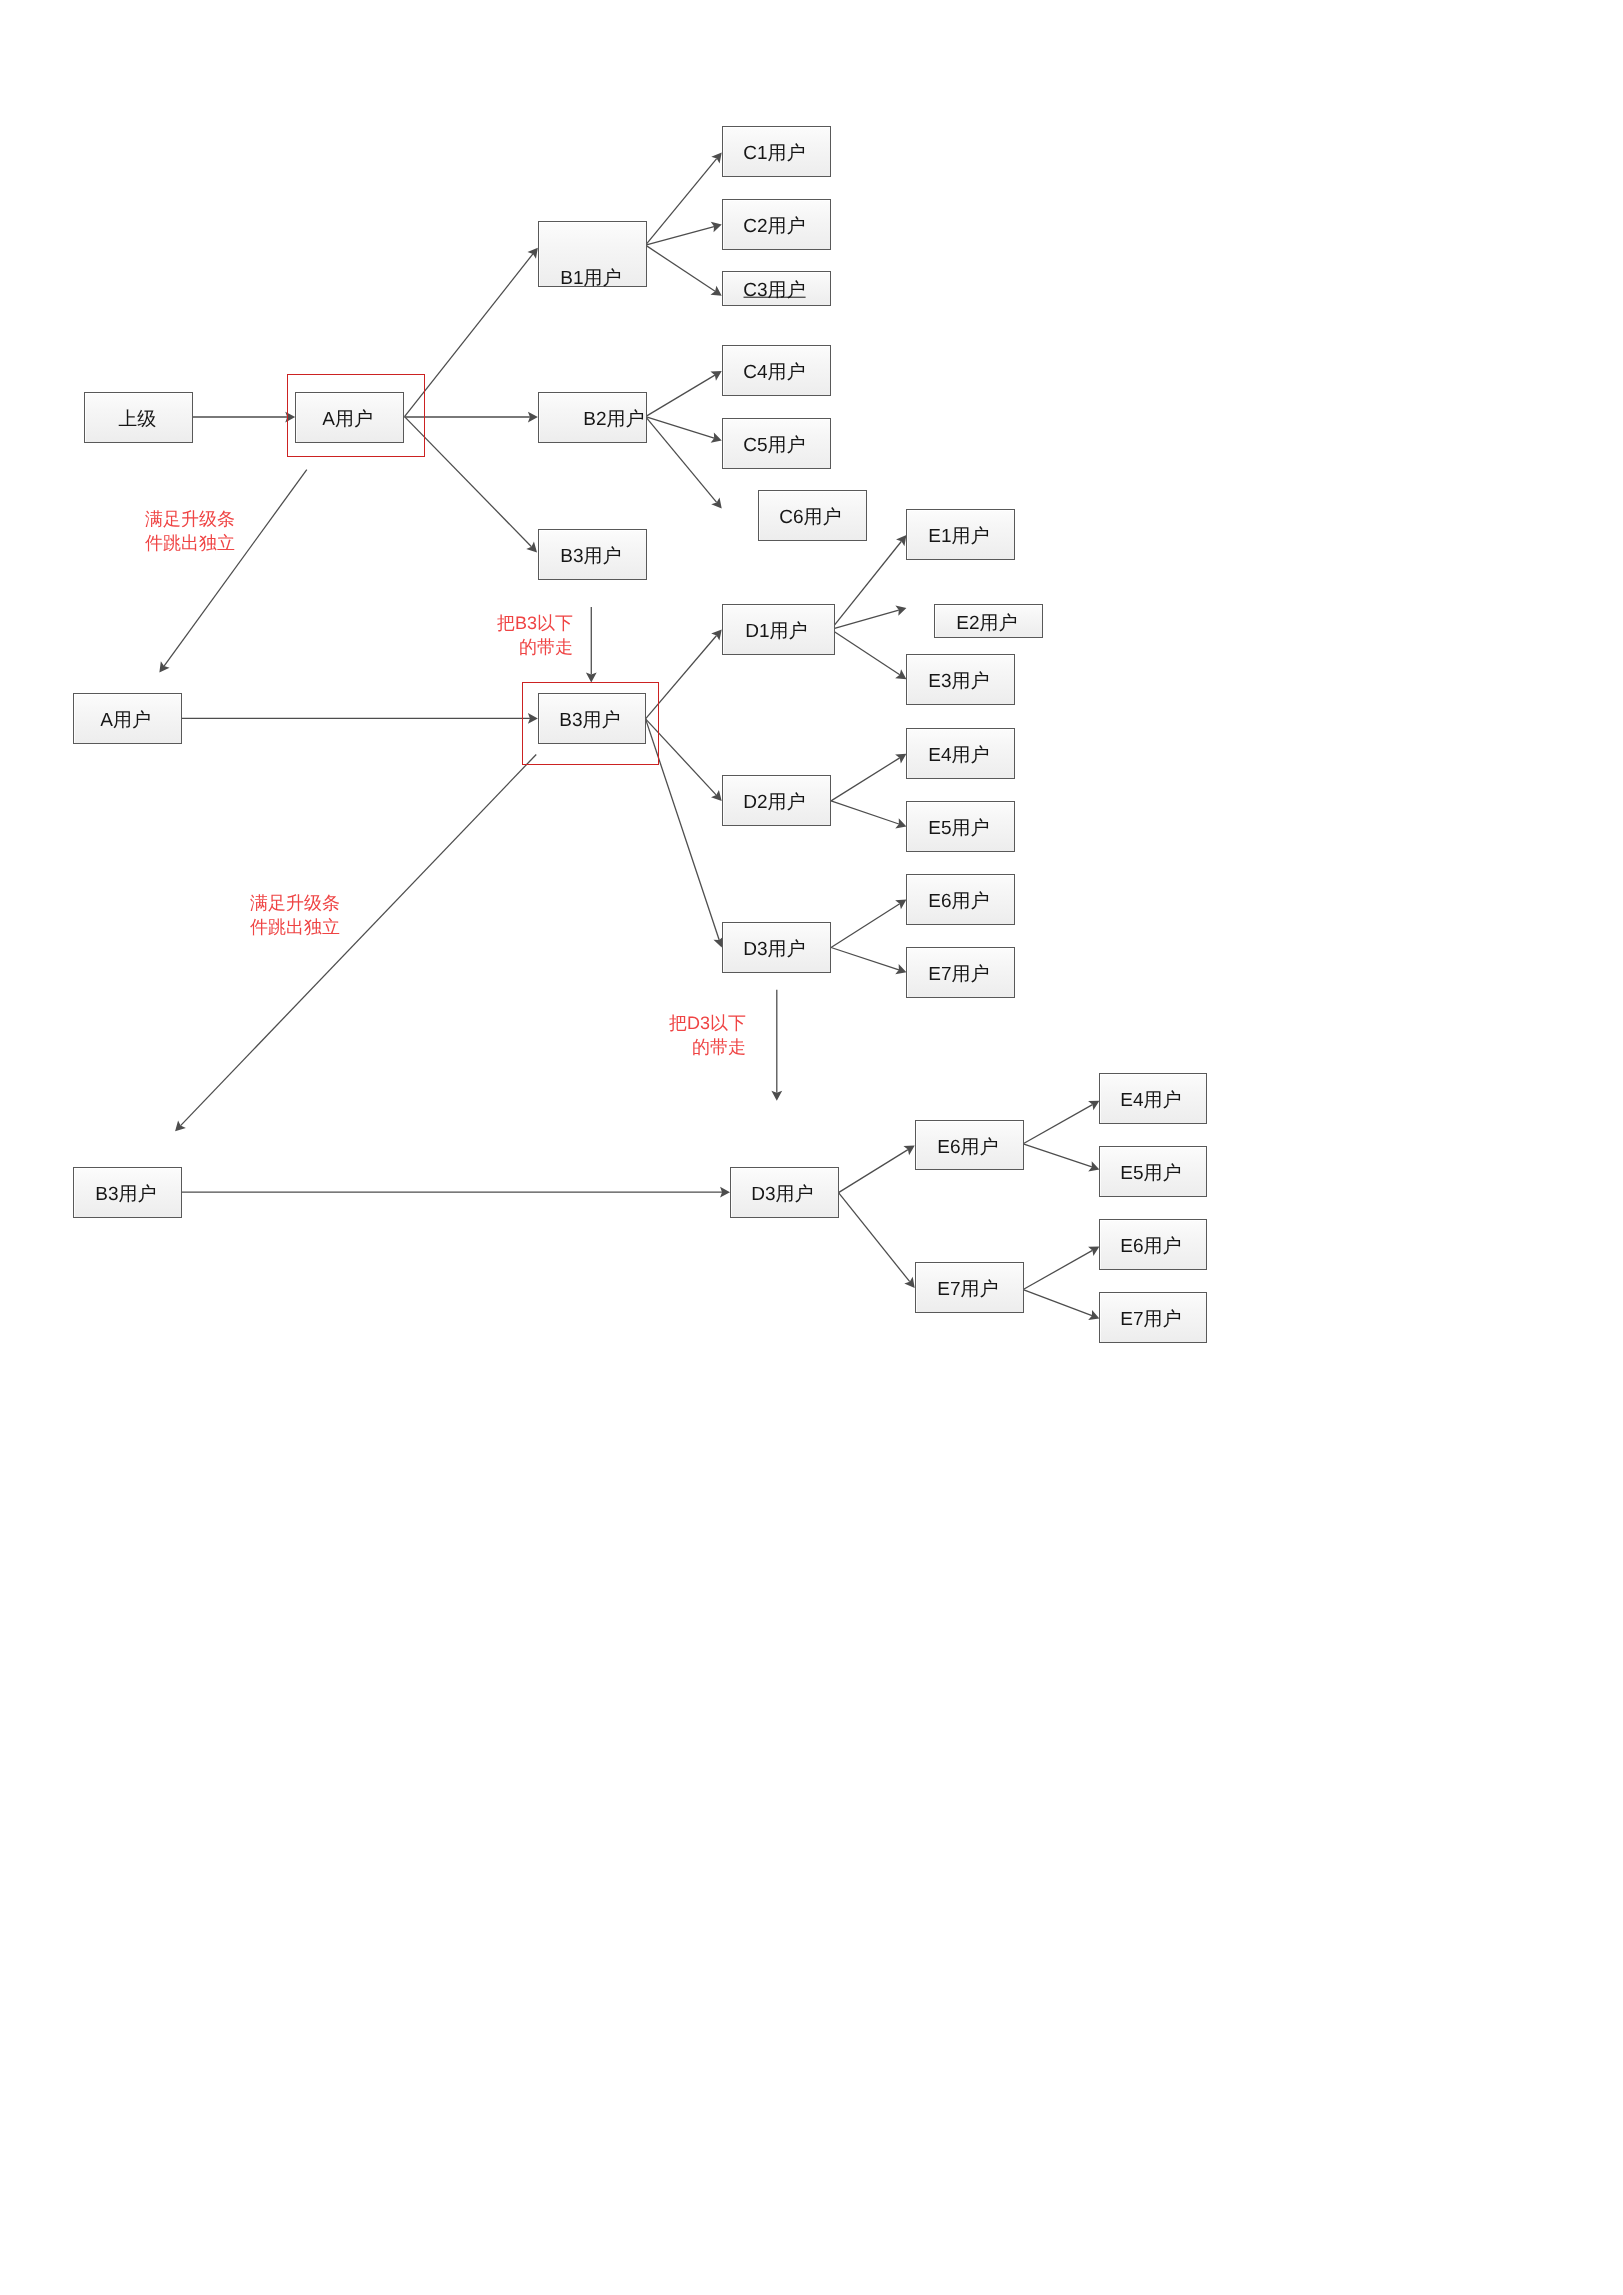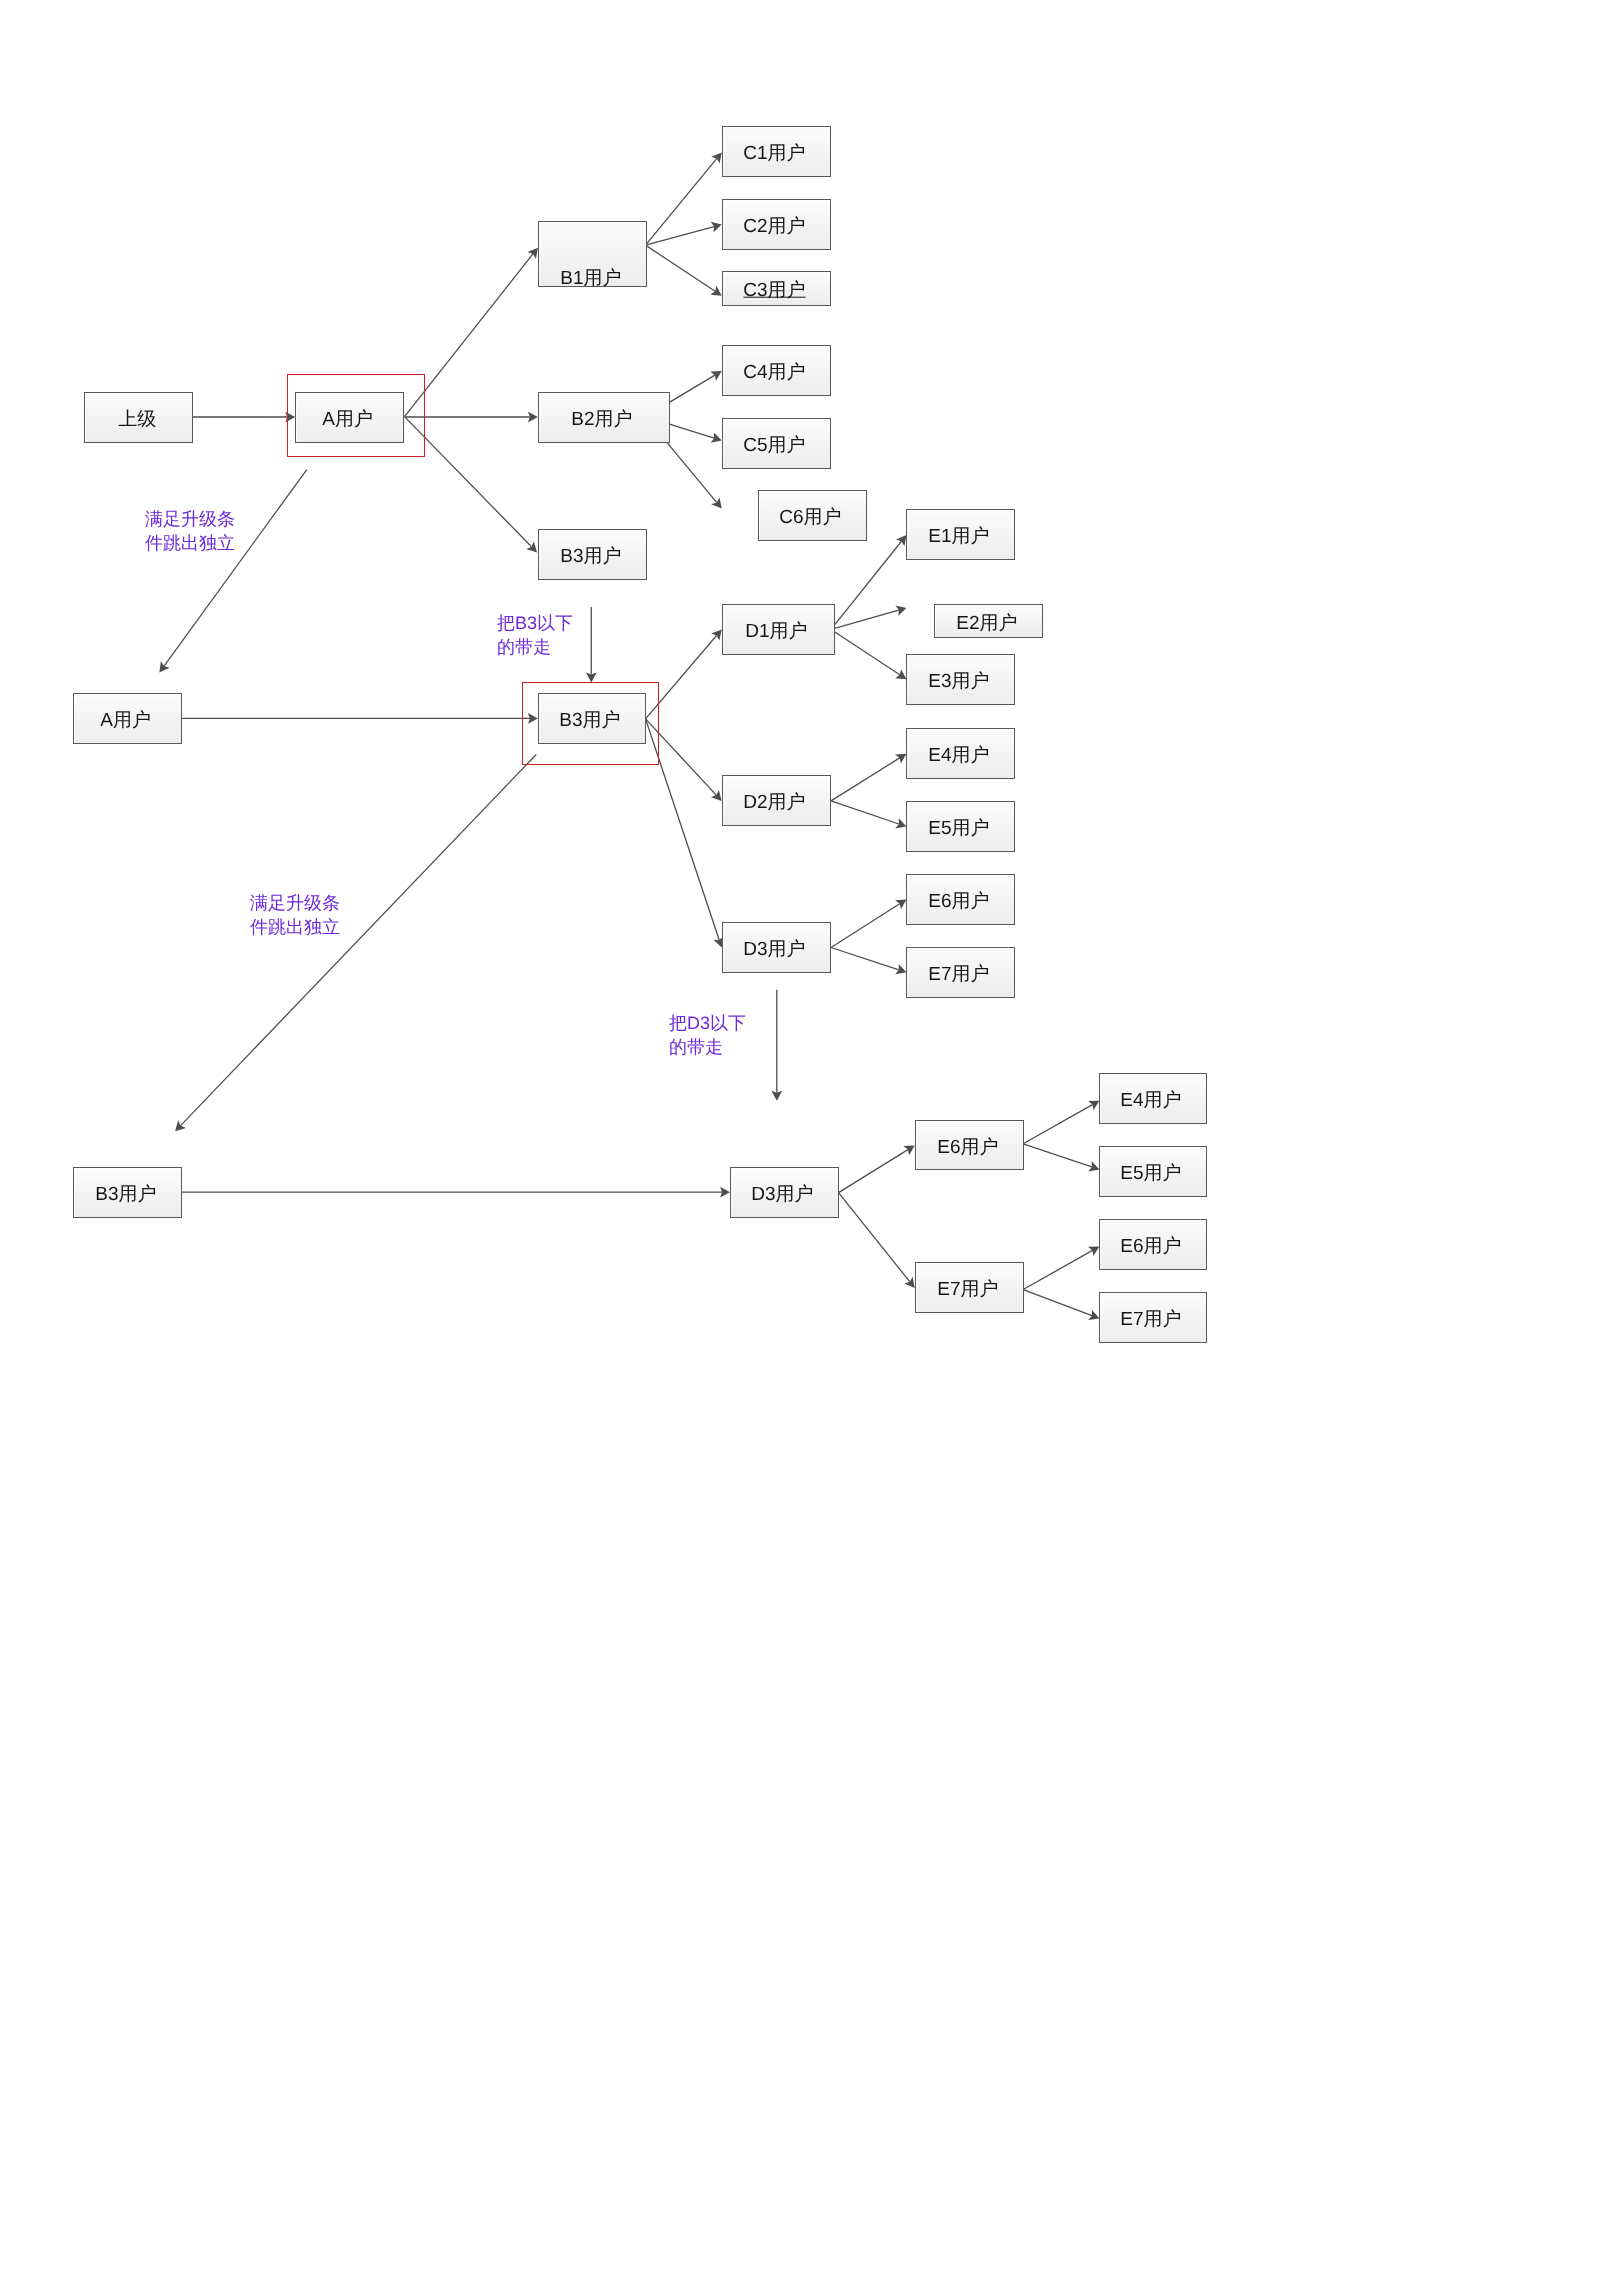--- a/index.html
+++ b/index.html
@@ -10,21 +10,21 @@
        text-rendering:geometricPrecision;}
   #canvas{position:relative;width:1624px;height:2295px;background:#fff;}
   svg.edges{position:absolute;left:0;top:0;width:1624px;height:2295px;overflow:visible;}
   .node{position:absolute;box-sizing:border-box;border:1.2px solid #595959;
         background:linear-gradient(180deg,#fcfcfc 0%,#f6f6f6 35%,#ededed 100%);
         box-shadow:inset 0 1.7px 0 -0.8px rgba(255,255,255,0.85),inset 1.7px 0 0 -0.8px rgba(255,255,255,0.85);
         display:flex;align-items:center;justify-content:center;
         font-size:19px;color:#161616;white-space:nowrap;letter-spacing:0px;}
   .node .lbl{display:inline-block;line-height:1;transform:translate(-1.7px,1.7px);will-change:transform;}
   .hl{position:absolute;box-sizing:border-box;border:1.7px solid #cc2222;background:transparent;}
-  .note{position:absolute;font-size:18px;color:#6d28d9;line-height:24px;text-align:left;white-space:nowrap;will-change:transform;}
+  .note{position:absolute;font-size:18px;color:#ef4444;line-height:24px;text-align:right;white-space:nowrap;will-change:transform;}
 </style>
 </head>
 <body>
 
 <div id="canvas">
   <svg class="edges" id="edgesvg" shape-rendering="geometricPrecision" viewBox="0 0 1960 2771" width="1624" height="2295">
       <g>
         <line x1="232.00" y1="503.50" x2="346.40" y2="503.50" stroke="#4d4d4d" stroke-width="1.55"></line>
         <polygon points="356.00,503.50 344.00,510.00 346.40,503.50 344.00,497.00" fill="#4d4d4d"></polygon>
       </g>
@@ -157,21 +157,21 @@
       <div class="node" style="left: 84px; top: 392px; width: 109px; height: 51px;">
         <span class="lbl">上级</span>
       </div>
       <div class="hl" style="left: 287px; top: 374px; width: 138px; height: 83px;"></div>
       <div class="node" style="left: 295px; top: 392px; width: 109px; height: 51px;">
         <span class="lbl">A用户</span>
       </div>
       <div class="node" style="left: 538px; top: 221px; width: 109px; height: 66px; align-items: flex-end;">
         <span class="lbl">B1用户</span>
       </div>
-      <div class="node" style="left: 538px; top: 392px; width: 132px; height: 51px;">
+      <div class="node" style="left: 538px; top: 392px; width: 109px; height: 51px; justify-content: flex-end;">
         <span class="lbl">B2用户</span>
       </div>
       <div class="node" style="left: 538px; top: 529px; width: 109px; height: 51px;">
         <span class="lbl">B3用户</span>
       </div>
       <div class="node" style="left: 722px; top: 126px; width: 109px; height: 51px;">
         <span class="lbl">C1用户</span>
       </div>
       <div class="node" style="left: 722px; top: 199px; width: 109px; height: 51px;">
         <span class="lbl">C2用户</span>

